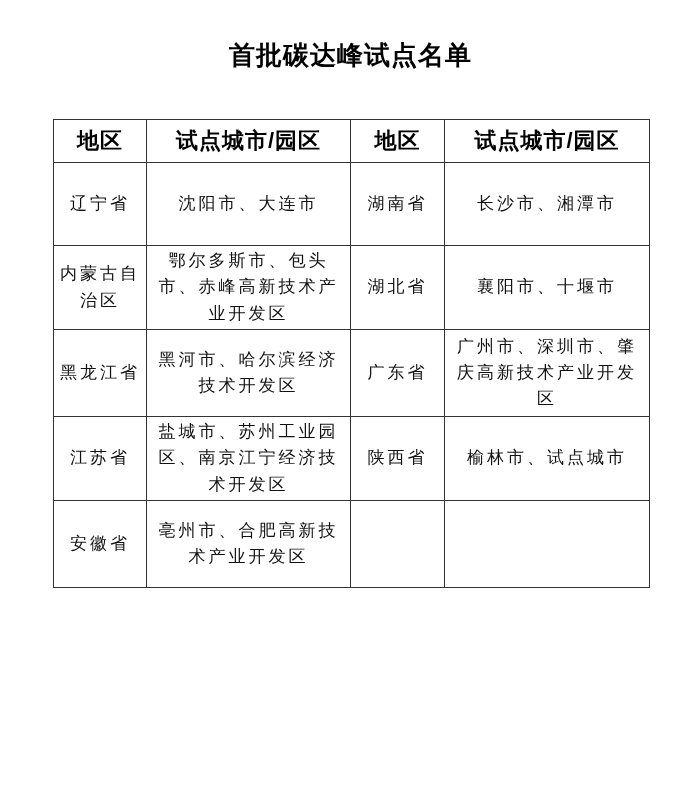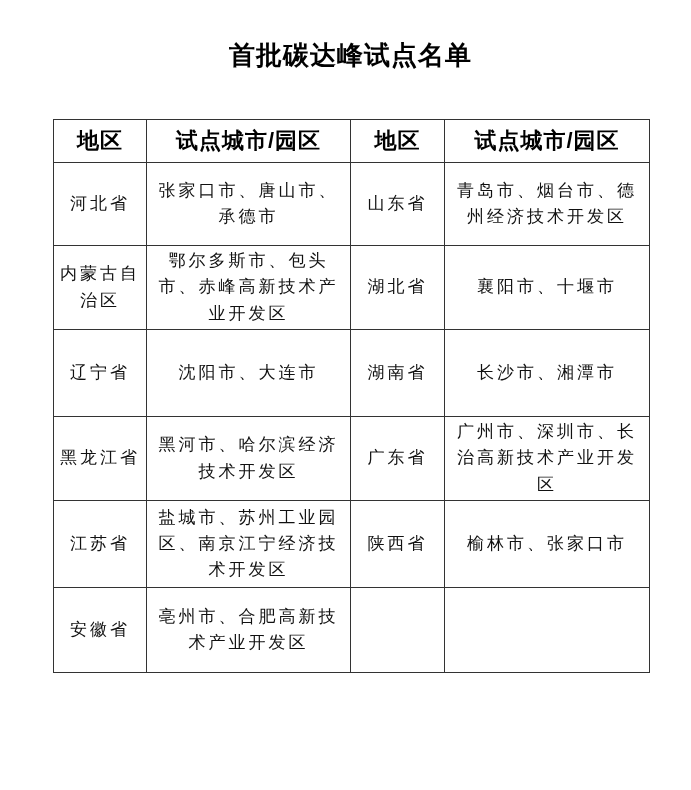--- a/index.html
+++ b/index.html
@@ -79,48 +79,42 @@
   <thead>
     <tr>
       <th>地区</th>
       <th>试点城市/园区</th>
       <th>地区</th>
       <th>试点城市/园区</th>
     </tr>
   </thead>
   <tbody>
     <tr>
-      <td>河北省</td>
-      <td>张家口市、唐山市、承德市</td>
-      <td>山东省</td>
-      <td>青岛市、烟台市、德州经济技术开发区</td>
+      <td>辽宁省</td>
+      <td>沈阳市、大连市</td>
+      <td>湖南省</td>
+      <td>长沙市、湘潭市</td>
     </tr>
     <tr>
       <td>内蒙古自治区</td>
       <td>鄂尔多斯市、包头市、赤峰高新技术产业开发区</td>
       <td>湖北省</td>
       <td>襄阳市、十堰市</td>
     </tr>
     <tr>
-      <td>辽宁省</td>
-      <td>沈阳市、大连市</td>
-      <td>湖南省</td>
-      <td>长沙市、湘潭市</td>
-    </tr>
-    <tr>
       <td>黑龙江省</td>
       <td>黑河市、哈尔滨经济技术开发区</td>
       <td>广东省</td>
-      <td>广州市、深圳市、长治高新技术产业开发区</td>
+      <td>广州市、深圳市、肇庆高新技术产业开发区</td>
     </tr>
     <tr>
       <td>江苏省</td>
       <td>盐城市、苏州工业园区、南京江宁经济技术开发区</td>
       <td>陕西省</td>
-      <td>榆林市、张家口市</td>
+      <td>榆林市、试点城市</td>
     </tr>
     <tr>
       <td>安徽省</td>
       <td>亳州市、合肥高新技术产业开发区</td>
       <td></td>
       <td></td>
     </tr>
   </tbody>
 </table>
 

